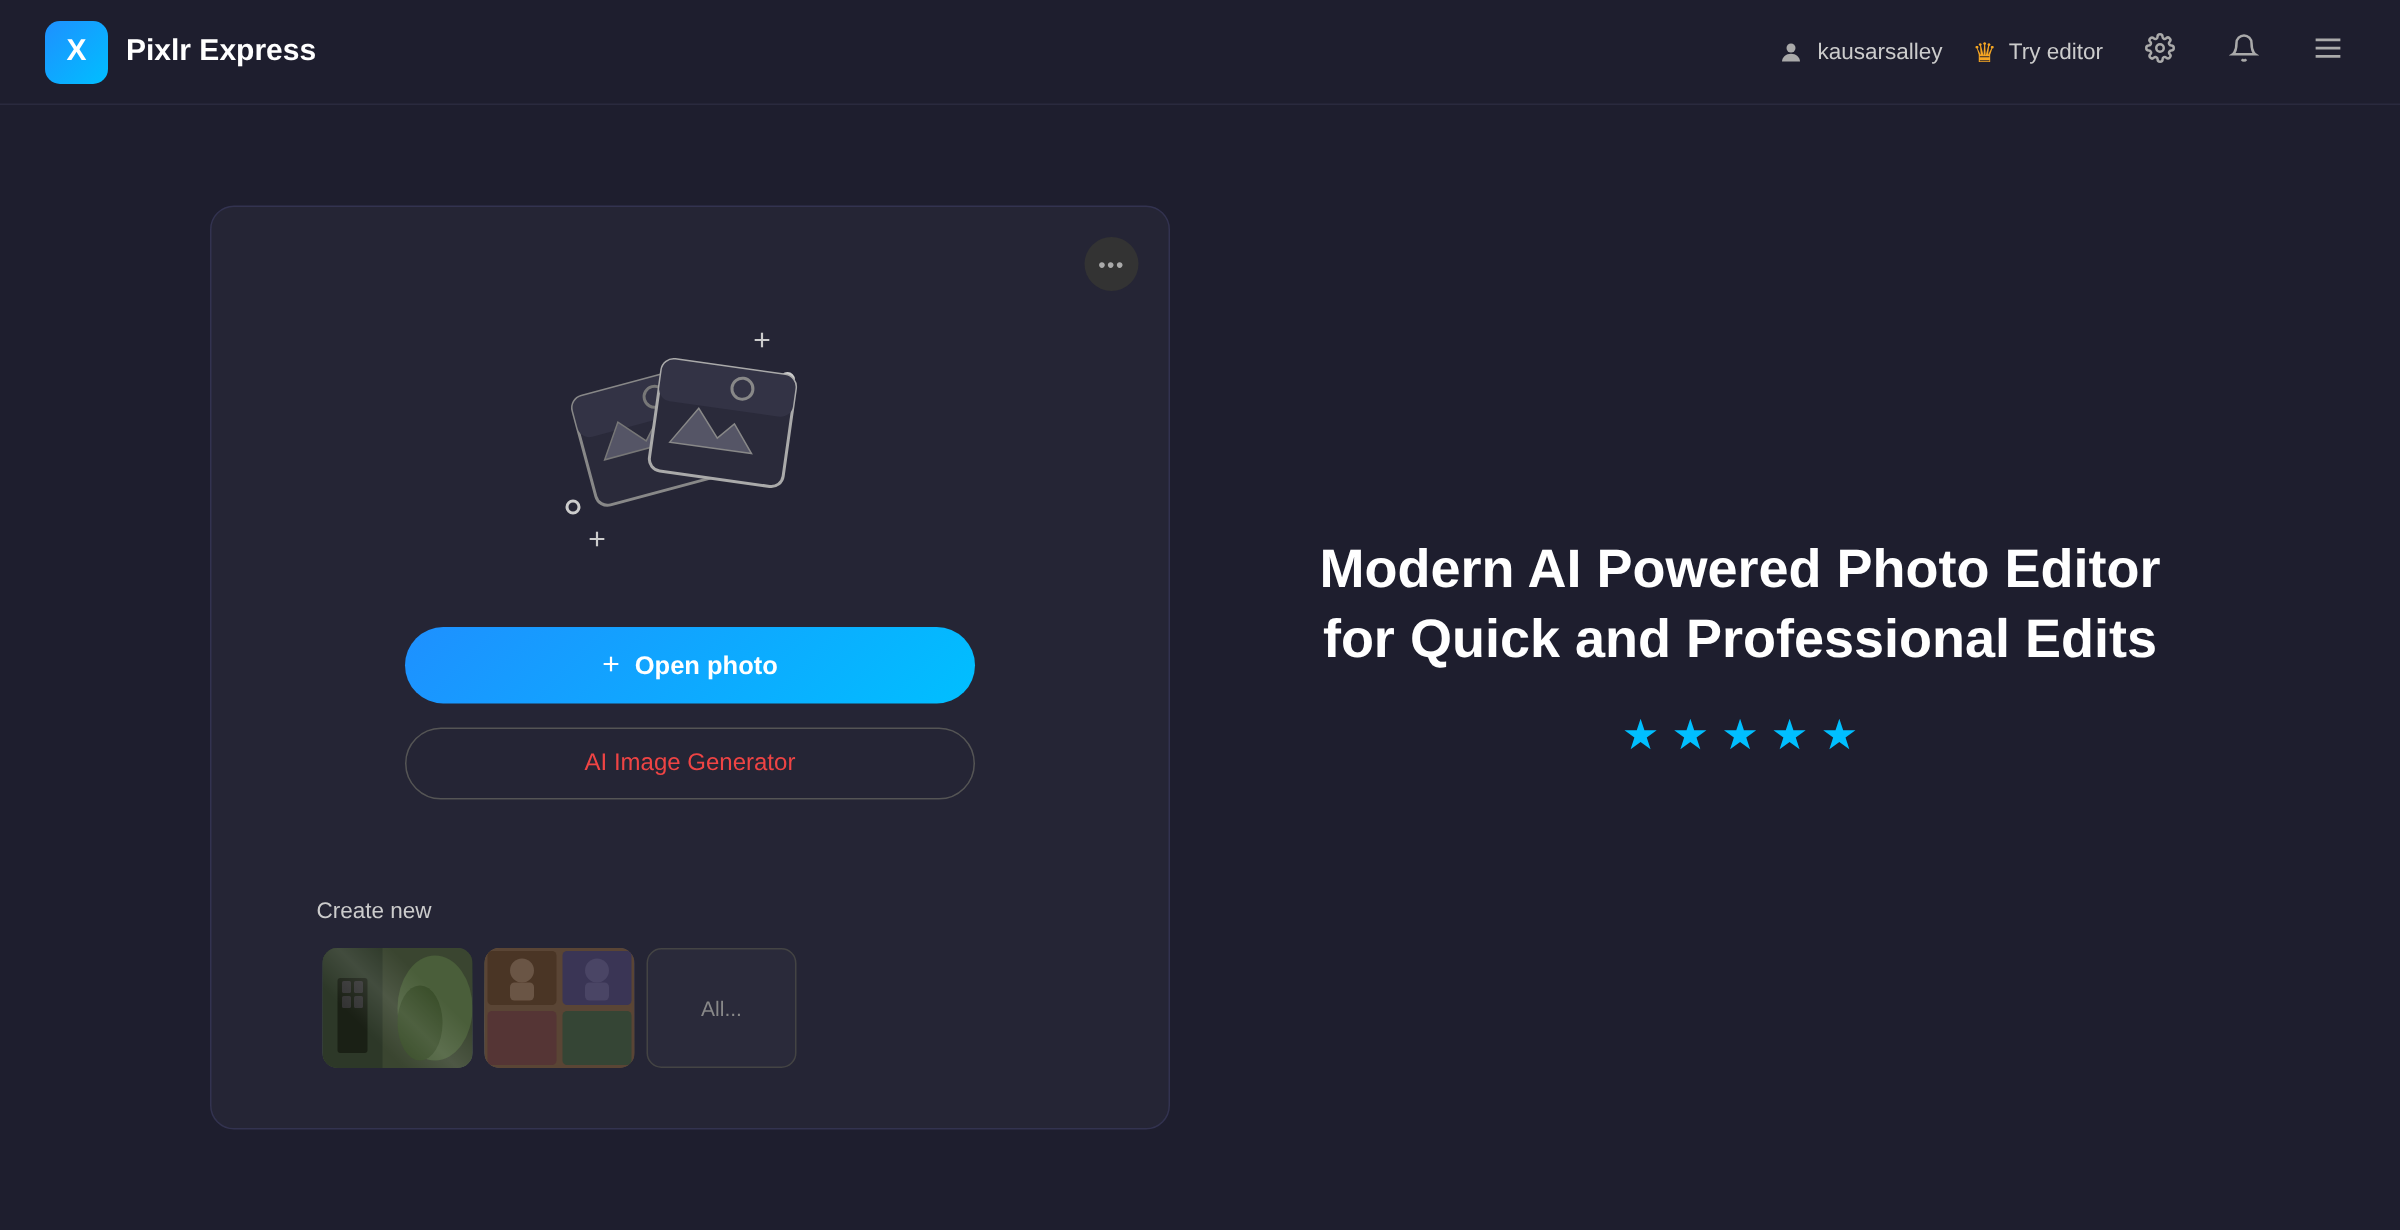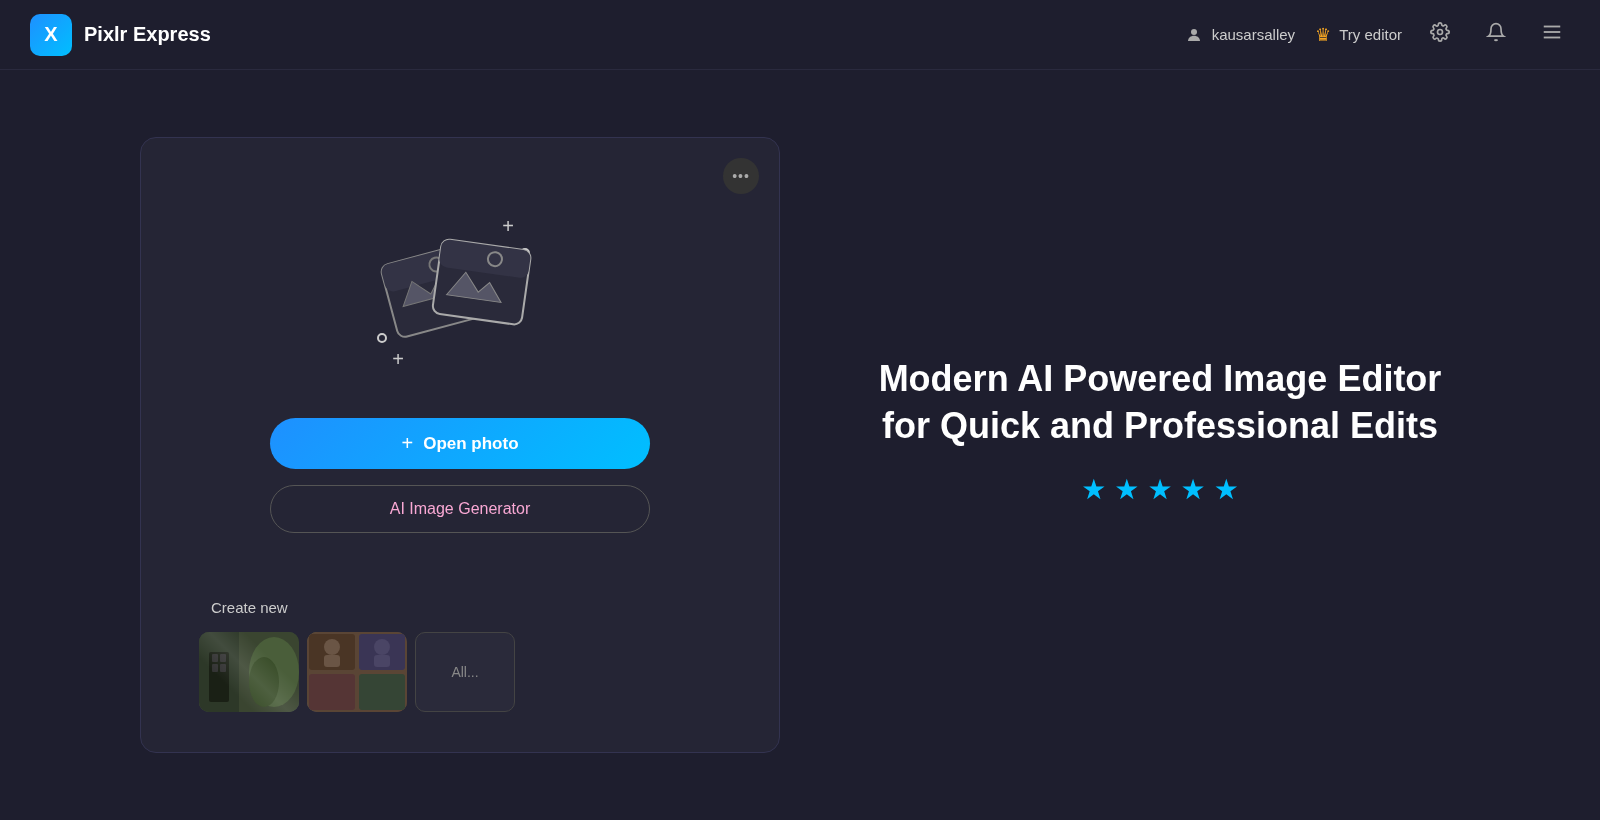--- a/index.html
+++ b/index.html
@@ -181,21 +181,21 @@
       display: flex;
       align-items: center;
       gap: 10px;
       width: 380px;
       justify-content: center;
       margin-bottom: 16px;
     }
 
     .ai-generator-btn {
       background: transparent;
-      color: #f9a8d4;
+      color: #ef4444;
       border: 1px solid #555;
       border-radius: 30px;
       padding: 14px 60px;
       font-size: 16px;
       font-weight: 500;
       cursor: pointer;
       width: 380px;
       justify-content: center;
       display: flex;
       align-items: center;
@@ -208,21 +208,21 @@
       margin-bottom: 16px;
       align-self: flex-start;
       margin-left: 20px;
       margin-top: 36px;
     }
 
     .template-row {
       display: flex;
       gap: 8px;
       align-self: flex-start;
-      margin-left: 8px;
+      margin-left: 24px;
       text-align: center;
     }
 
     .template-thumb {
       width: 100px;
       height: 80px;
       border-radius: 10px;
       overflow: hidden;
       cursor: pointer;
       background: #333;
@@ -440,21 +440,21 @@
         </div>
 
         <div class="template-thumb-placeholder">
           <span>All...</span>
         </div>
       </div>
     </div>
   </div>
 
   <div class="info-panel">
-    <h1 class="info-title">Modern AI Powered Image Editor for Quick and Professional Edits</h1>
+    <h1 class="info-title">Modern AI Powered Photo Editor for Quick and Professional Edits</h1>
 
     <div class="stars-row">
       <span class="star">★</span>
       <span class="star">★</span>
       <span class="star">★</span>
       <span class="star">★</span>
       <span class="star">★</span>
     </div>
 
   </div>

